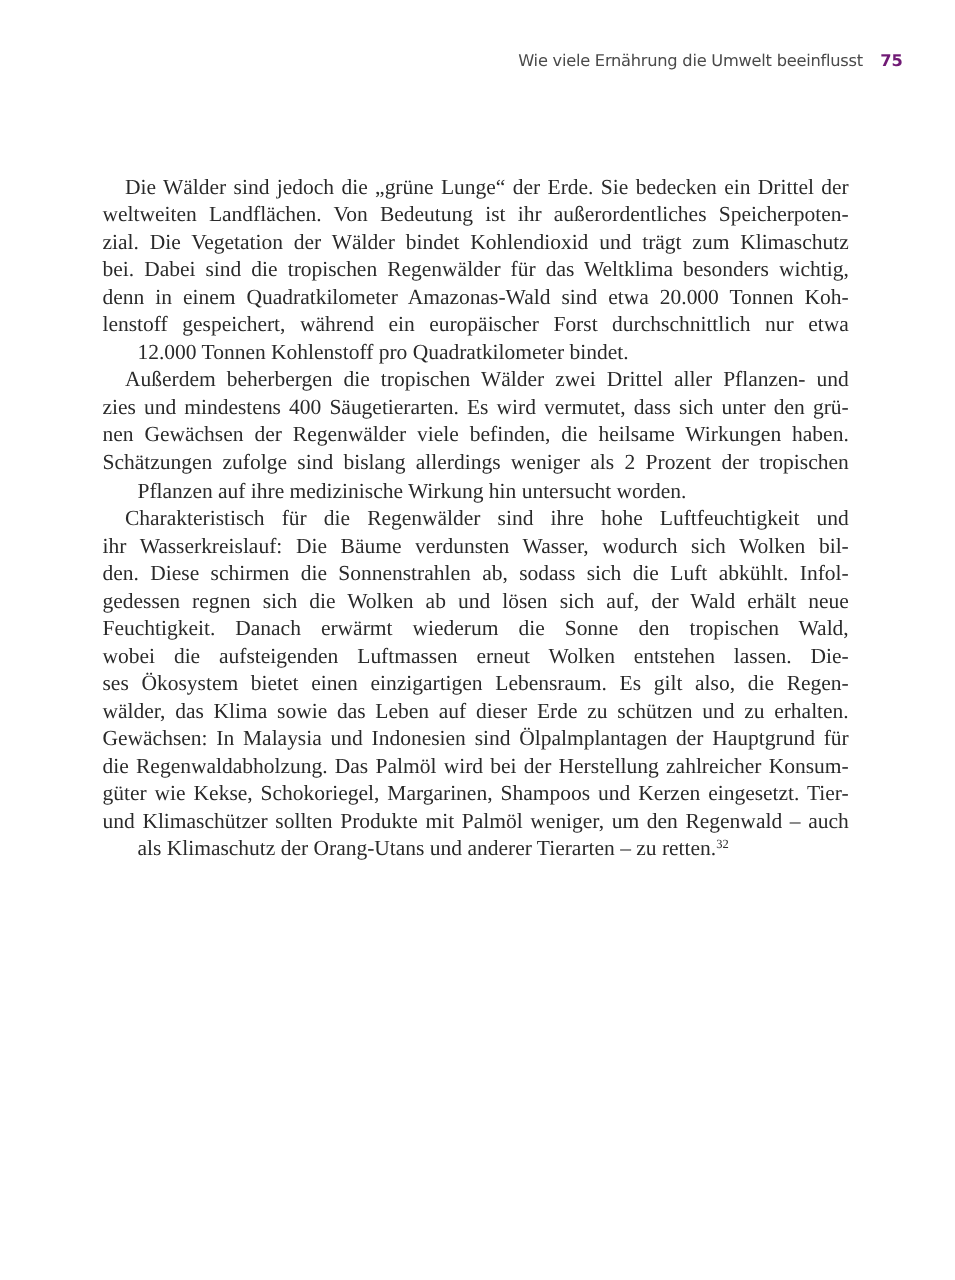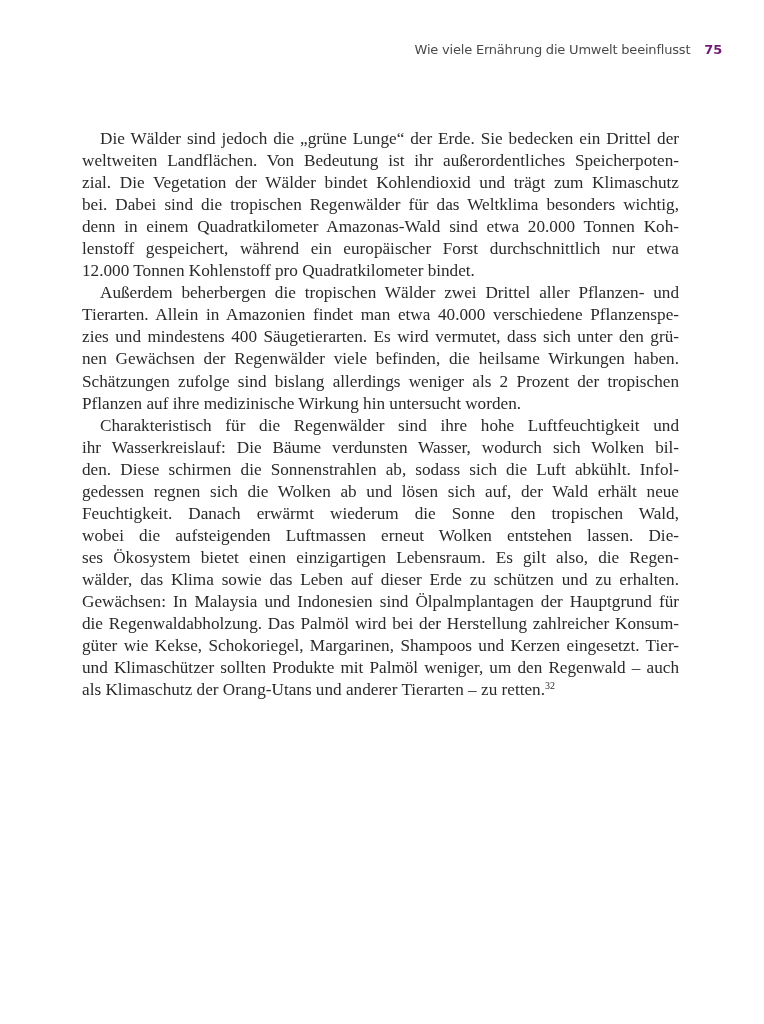--- a/index.html
+++ b/index.html
@@ -6,30 +6,30 @@
   body { width: 764px; height: 1024px; position: relative; overflow: hidden; }
   .running-head {
     position: absolute; top: 42px; right: 42px;
     font-family: "DejaVu Sans", sans-serif; font-size: 13px; color: #4a4a4a;
     letter-spacing: -0.2px; white-space: nowrap;
   }
   .running-head .page-no {
     color: #701a75; font-weight: bold; margin-left: 14px;
   }
   .body-text {
-    position: absolute; left: 82px; top: 128px; width: 597px;
+    position: absolute; left: 82px; top: 139px; width: 597px;
     font-family: "Liberation Serif", serif; font-size: 17.2px; line-height: 22.05px;
     color: #2a2a2a;
   }
   .line {
     display: block; white-space: nowrap; text-align: justify; text-align-last: justify;
     height: 22.05px; overflow: visible;
   }
   .line.indent { padding-left: 18px; }
-  .line.last { text-align-last: left; }
+  .line.last { text-align-last: left; margin-left: 28px; }
   sup.fn { font-size: 10px; vertical-align: 6px; line-height: 0; }
 </style>
 </head>
 <body>
 
 <div class="running-head">
   <span>Wie viele Ernährung die Umwelt beeinflusst</span><span class="page-no">75</span>
 </div>
 
 <div class="body-text">
@@ -37,21 +37,20 @@
     <span class="line indent">Die Wälder sind jedoch die „grüne Lunge“ der Erde. Sie bedecken ein Drittel der</span>
     <span class="line">weltweiten Landflächen. Von Bedeutung ist ihr außerordentliches Speicherpoten-</span>
     <span class="line">zial. Die Vegetation der Wälder bindet Kohlendioxid und trägt zum Klimaschutz</span>
     <span class="line">bei. Dabei sind die tropischen Regenwälder für das Weltklima besonders wichtig,</span>
     <span class="line">denn in einem Quadratkilometer Amazonas-Wald sind etwa 20.000 Tonnen Koh-</span>
     <span class="line">lenstoff gespeichert, während ein europäischer Forst durchschnittlich nur etwa</span>
     <span class="line last">12.000 Tonnen Kohlenstoff pro Quadratkilometer bindet.</span>
   </div>
   <div>
     <span class="line indent">Außerdem beherbergen die tropischen Wälder zwei Drittel aller Pflanzen- und</span>
-    <span class="line">Tierarten. Allein in Amazonien findet man etwa 40.000 verschiedene Pflanzenspe-</span>
     <span class="line">zies und mindestens 400 Säugetierarten. Es wird vermutet, dass sich unter den grü-</span>
     <span class="line">nen Gewächsen der Regenwälder viele befinden, die heilsame Wirkungen haben.</span>
     <span class="line">Schätzungen zufolge sind bislang allerdings weniger als 2 Prozent der tropischen</span>
     <span class="line last">Pflanzen auf ihre medizinische Wirkung hin untersucht worden.</span>
   </div>
   <div>
     <span class="line indent">Charakteristisch für die Regenwälder sind ihre hohe Luftfeuchtigkeit und</span>
     <span class="line">ihr Wasserkreislauf: Die Bäume verdunsten Wasser, wodurch sich Wolken bil-</span>
     <span class="line">den. Diese schirmen die Sonnenstrahlen ab, sodass sich die Luft abkühlt. Infol-</span>
     <span class="line">gedessen regnen sich die Wolken ab und lösen sich auf, der Wald erhält neue</span>

